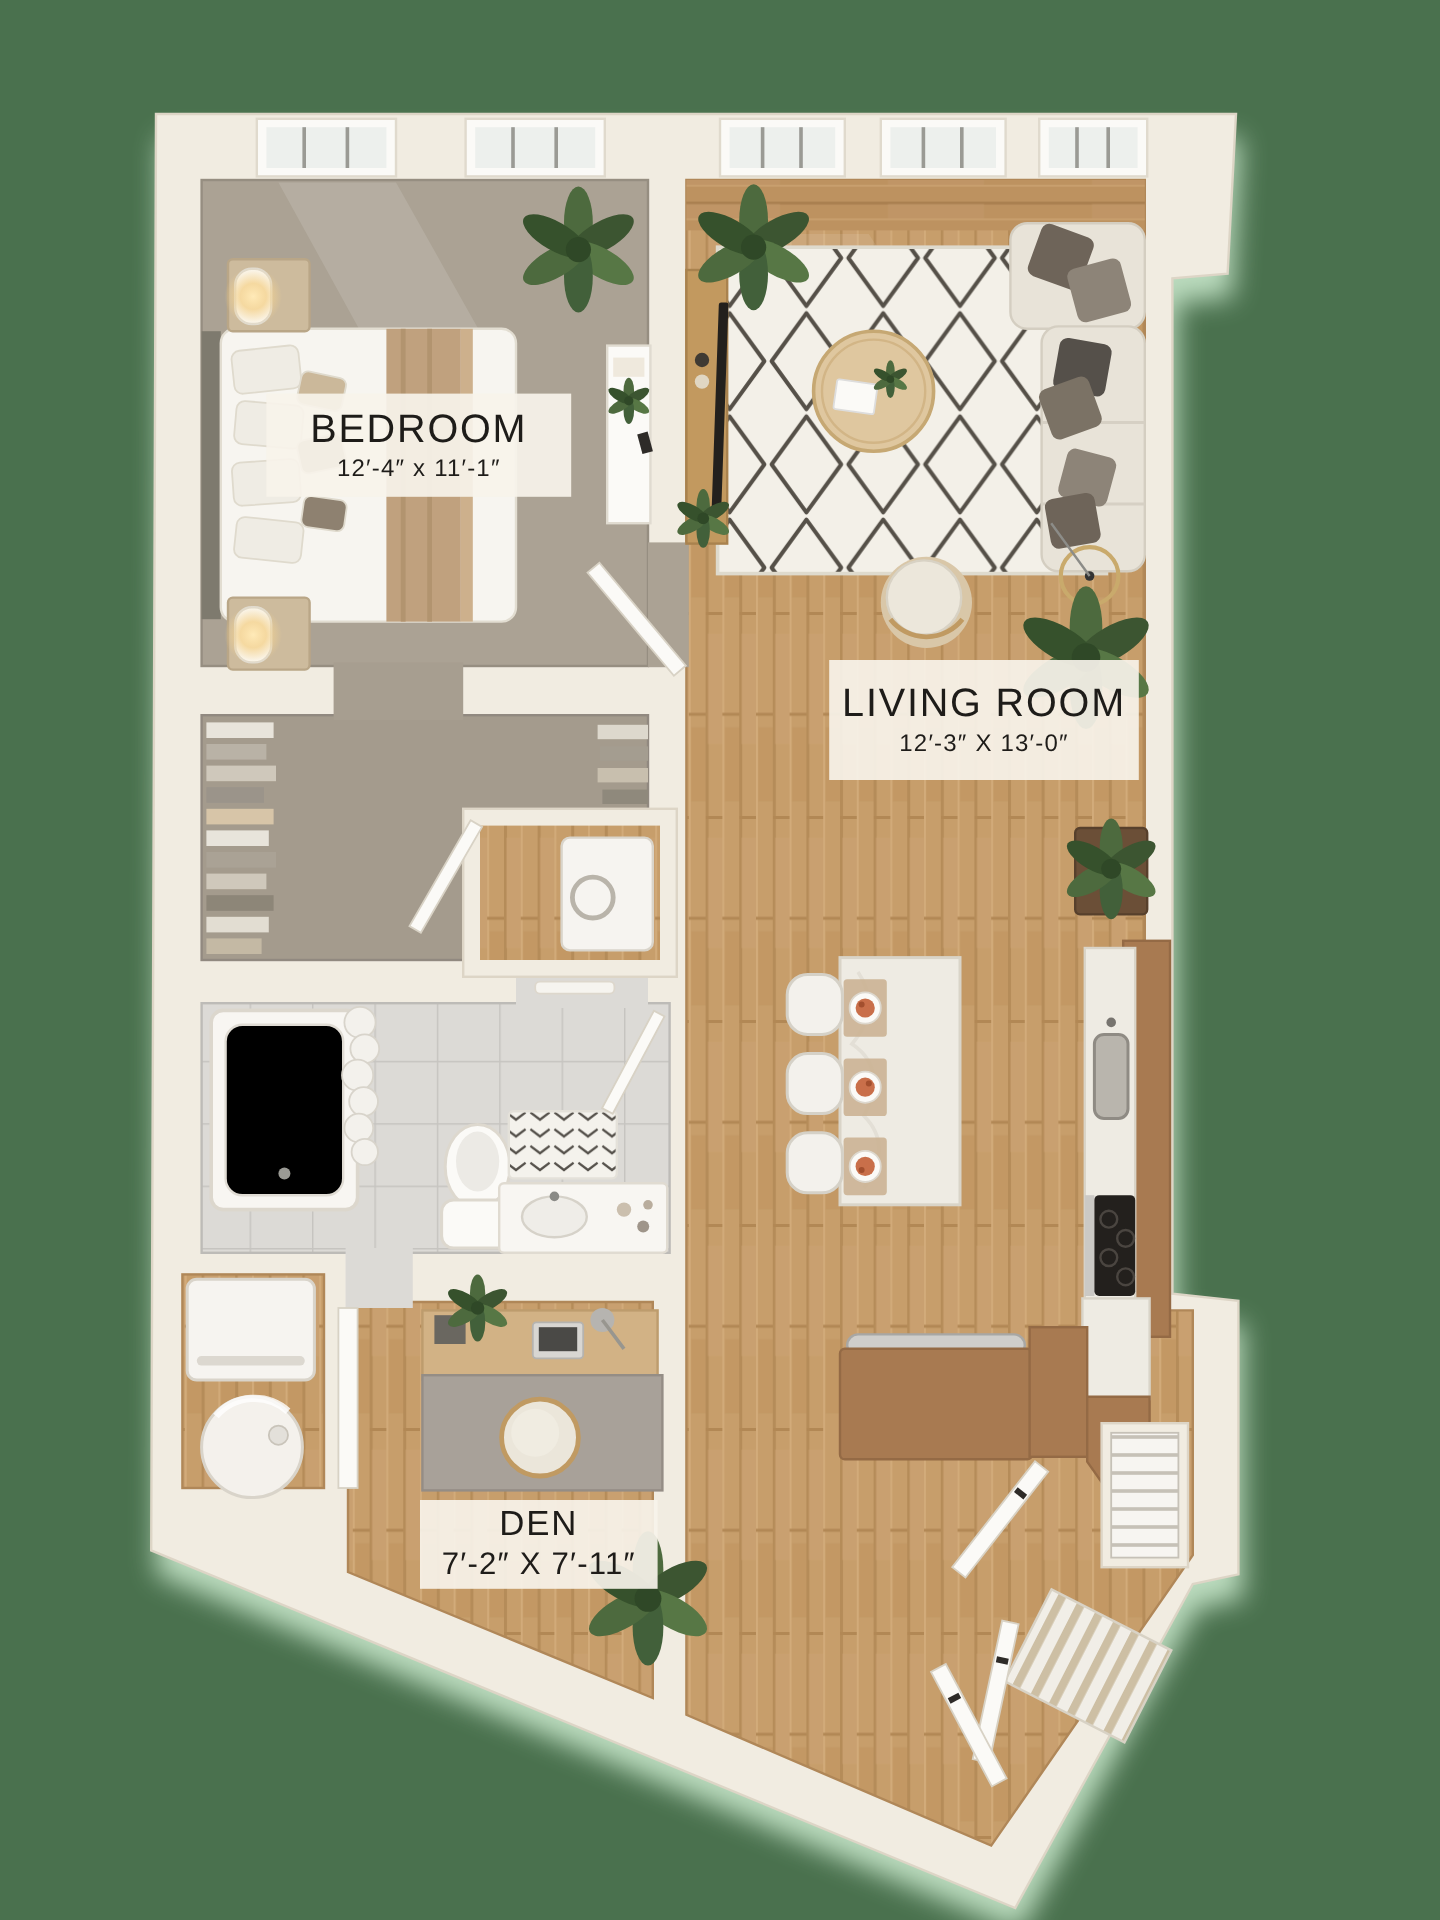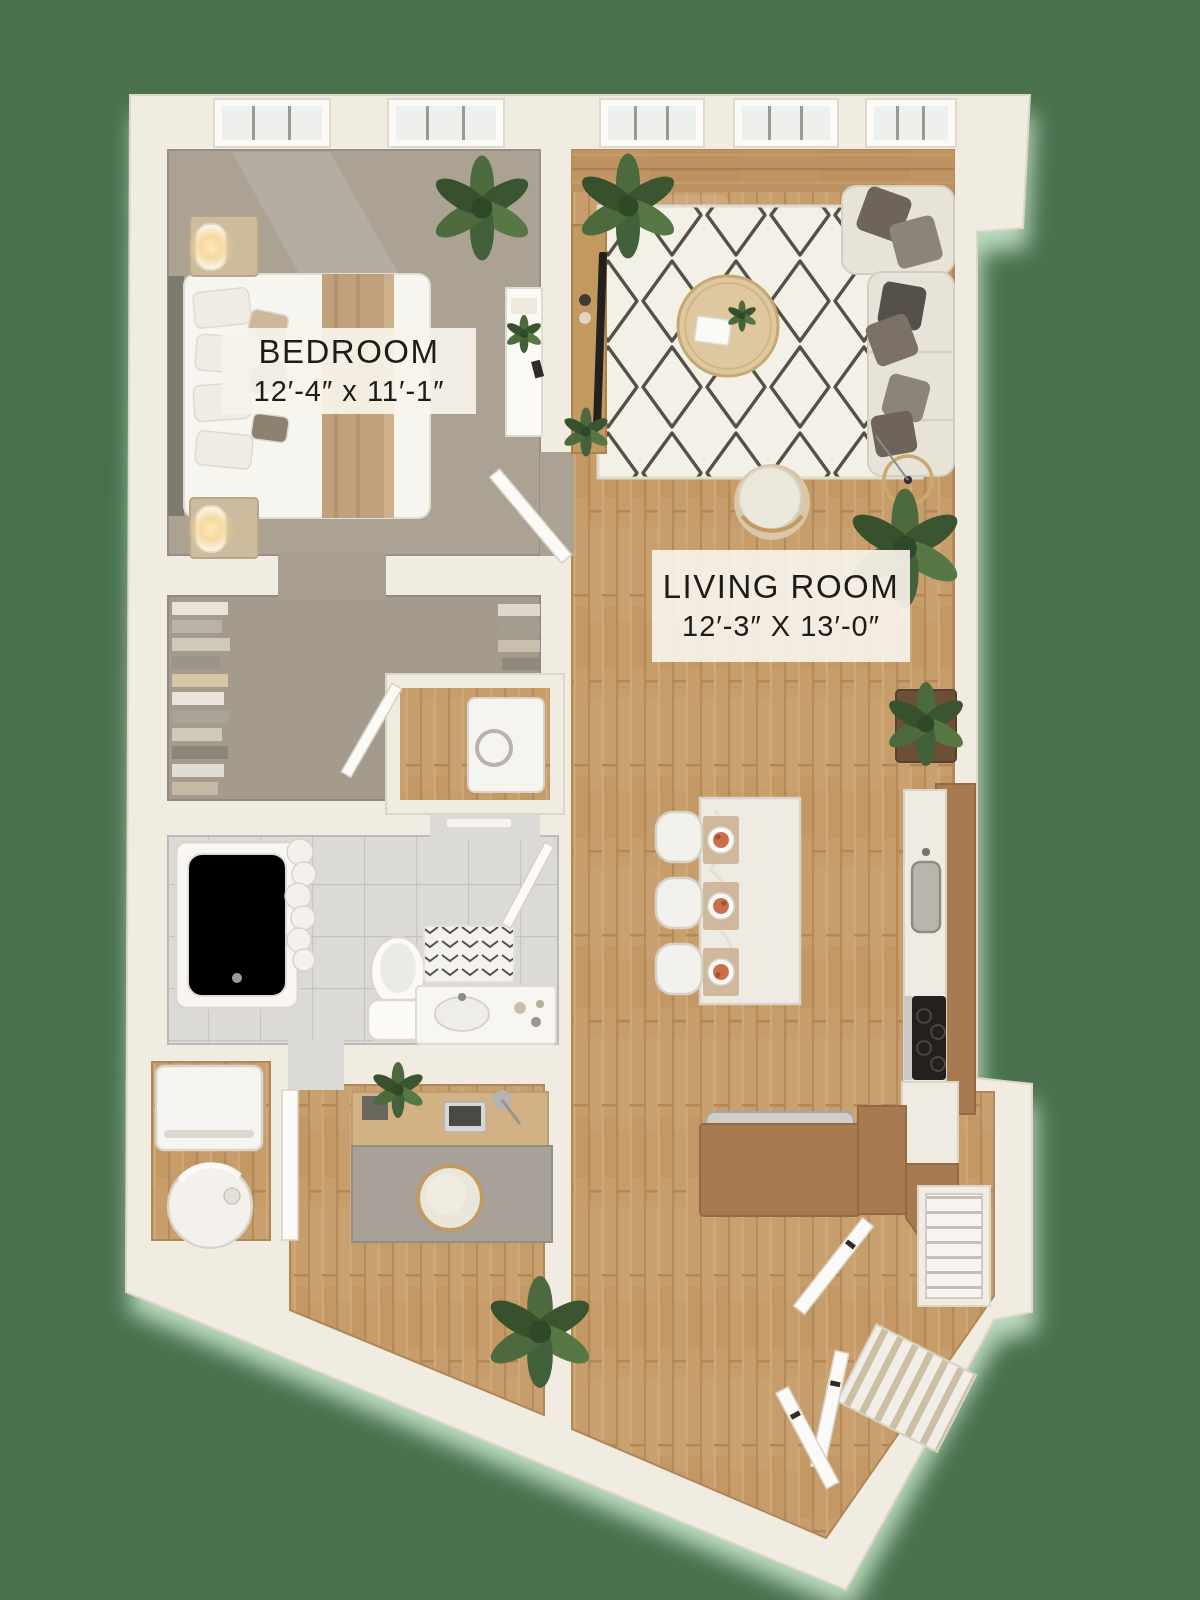--- a/index.html
+++ b/index.html
@@ -2,21 +2,21 @@
 <html><head>
 <meta charset="utf-8">
 <style>
   html,body{margin:0;padding:0;background:#4a714e;}
   .stage{position:relative;width:1200px;height:1600px;background:#4a714e;overflow:hidden;
          font-family:"Liberation Sans",sans-serif;}
   .stage svg{position:absolute;left:0;top:0;}
   .label{position:absolute;background:rgba(247,243,234,0.92);display:flex;flex-direction:column;
          justify-content:center;text-align:center;color:#1e1c19;}
   .room-name{font-size:33px;letter-spacing:1.5px;line-height:1.1;}
-  .room-dims{font-size:29px;margin-top:4px;letter-spacing:1px;}
+  .room-dims{font-size:20px;margin-top:4px;letter-spacing:1px;}
   .label.small .room-name{font-size:29px;}
   .label.small .room-dims{font-size:26px;margin-top:2px;}
 </style>
 </head>
 <body>
 
 <div class="stage">
 <svg width="1200" height="1600" viewBox="0 0 1200 1600">
   <defs>
     <pattern id="wood" width="28" height="170" patternUnits="userSpaceOnUse">
@@ -410,17 +410,21 @@
         <rect x="-5" y="26" width="10" height="5" fill="#2e2b28"></rect>
       </g>
     </g>
   </g>
 </svg>
 
 <div class="label" style="left:222px;top:328px;width:254px;height:86px;">
   <span class="room-name">BEDROOM</span>
   <span class="room-dims">12′-4″ x 11′-1″</span>
 </div>
-<div class="label" style="left:652px;top:550px;width:258px;height:112px;">
+<div class="label" style="left:691px;top:550px;width:258px;height:100px;">
   <span class="room-name">LIVING ROOM</span>
   <span class="room-dims">12′-3″ X 13′-0″</span>
 </div>
+<div class="label small" style="left:350px;top:1250px;width:198px;height:74px;">
+  <span class="room-name">DEN</span>
+  <span class="room-dims">7′-2″ X 7′-11″</span>
 </div>
+</div>
 
 </body></html>

